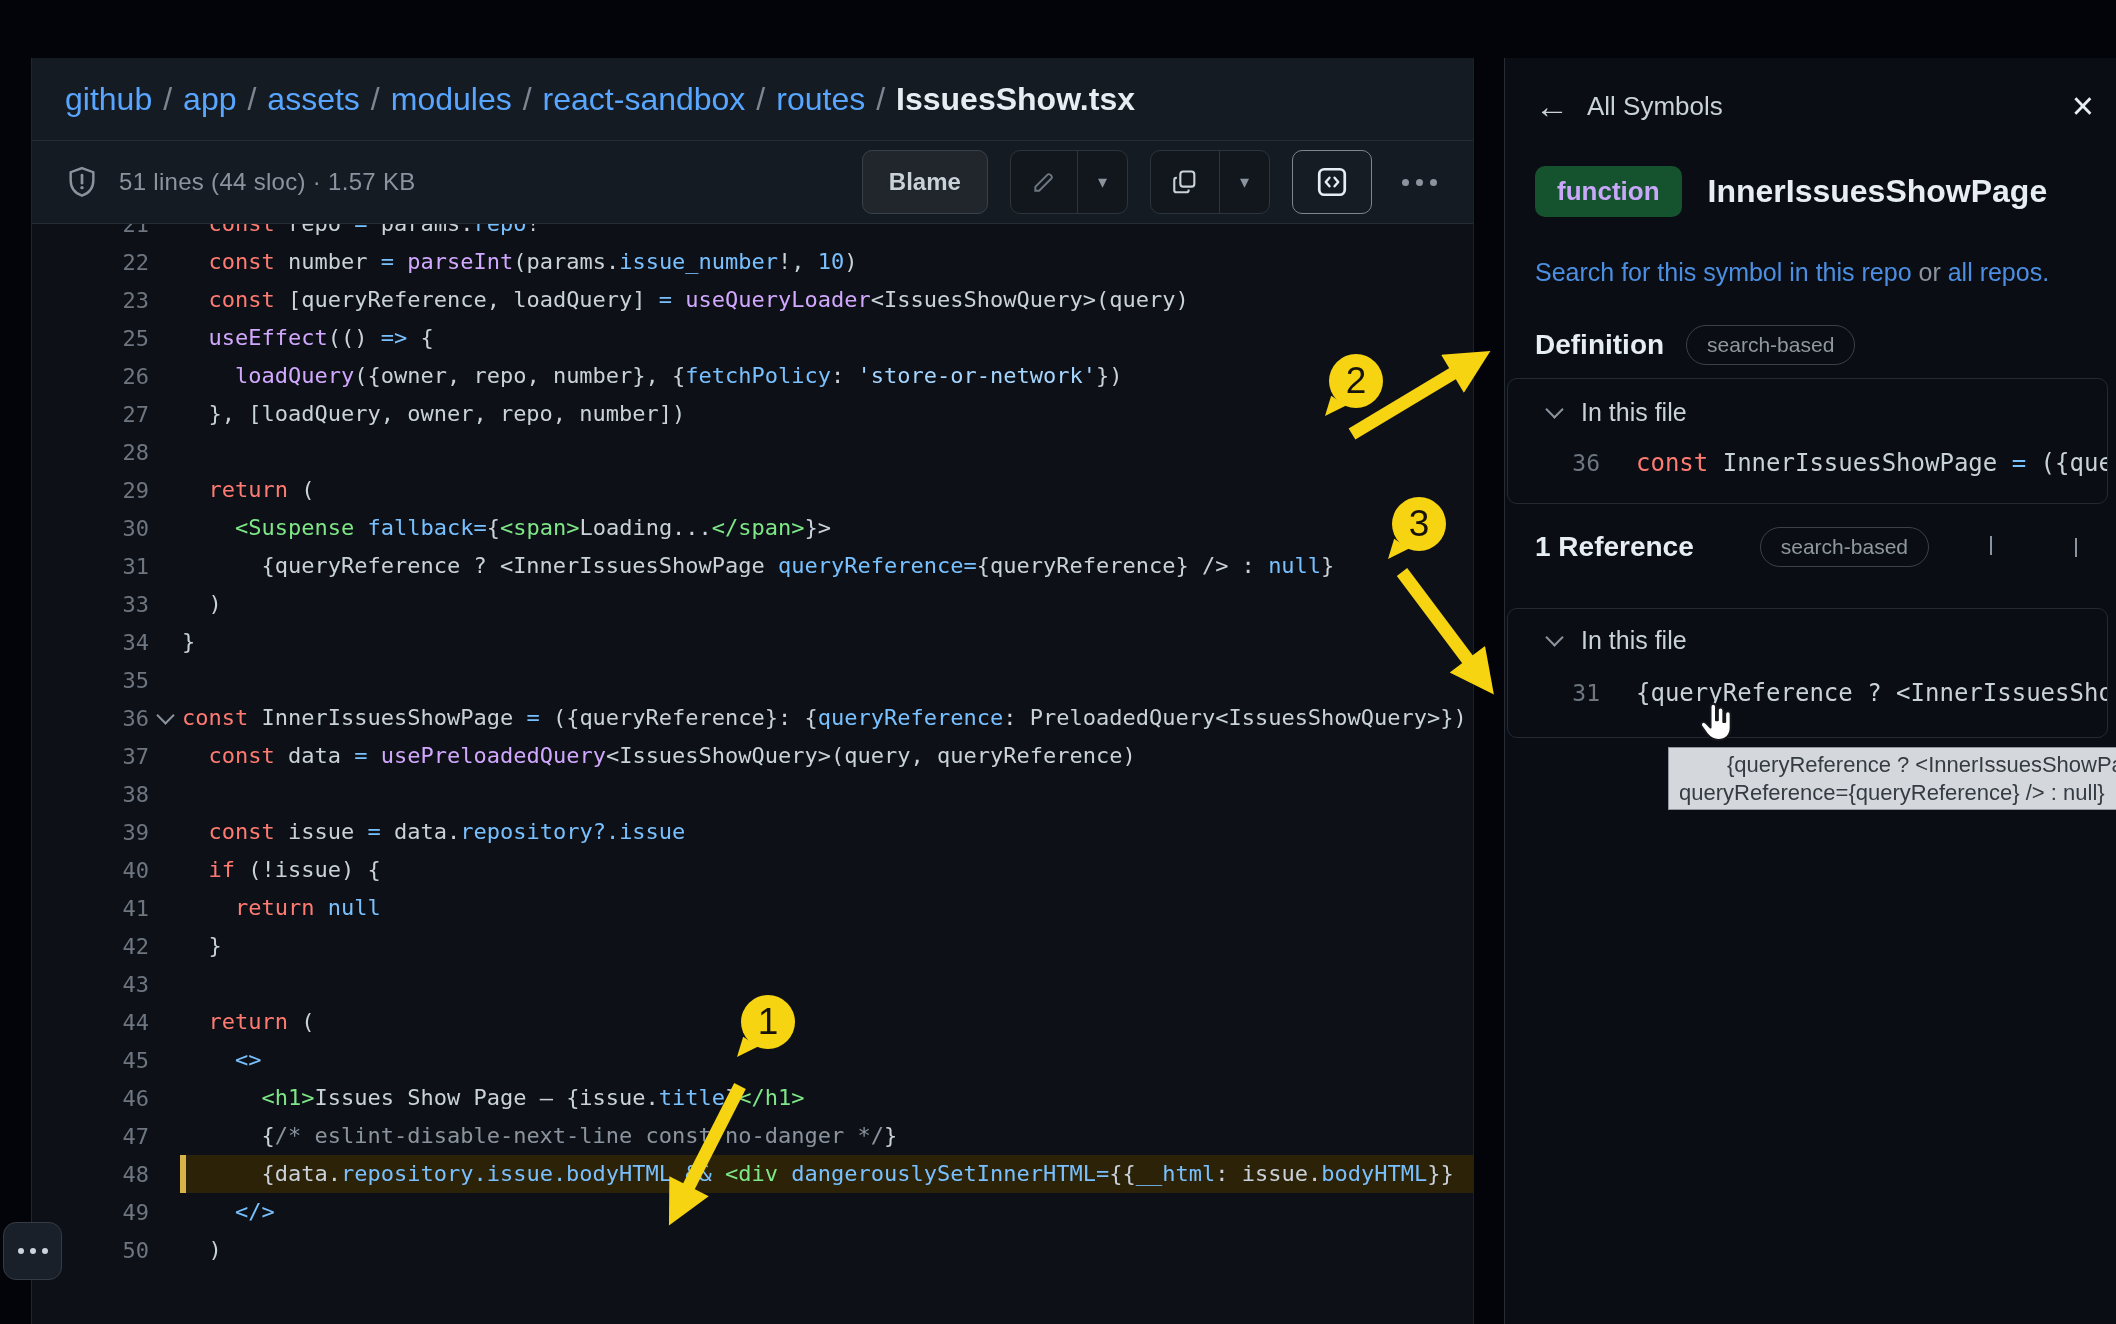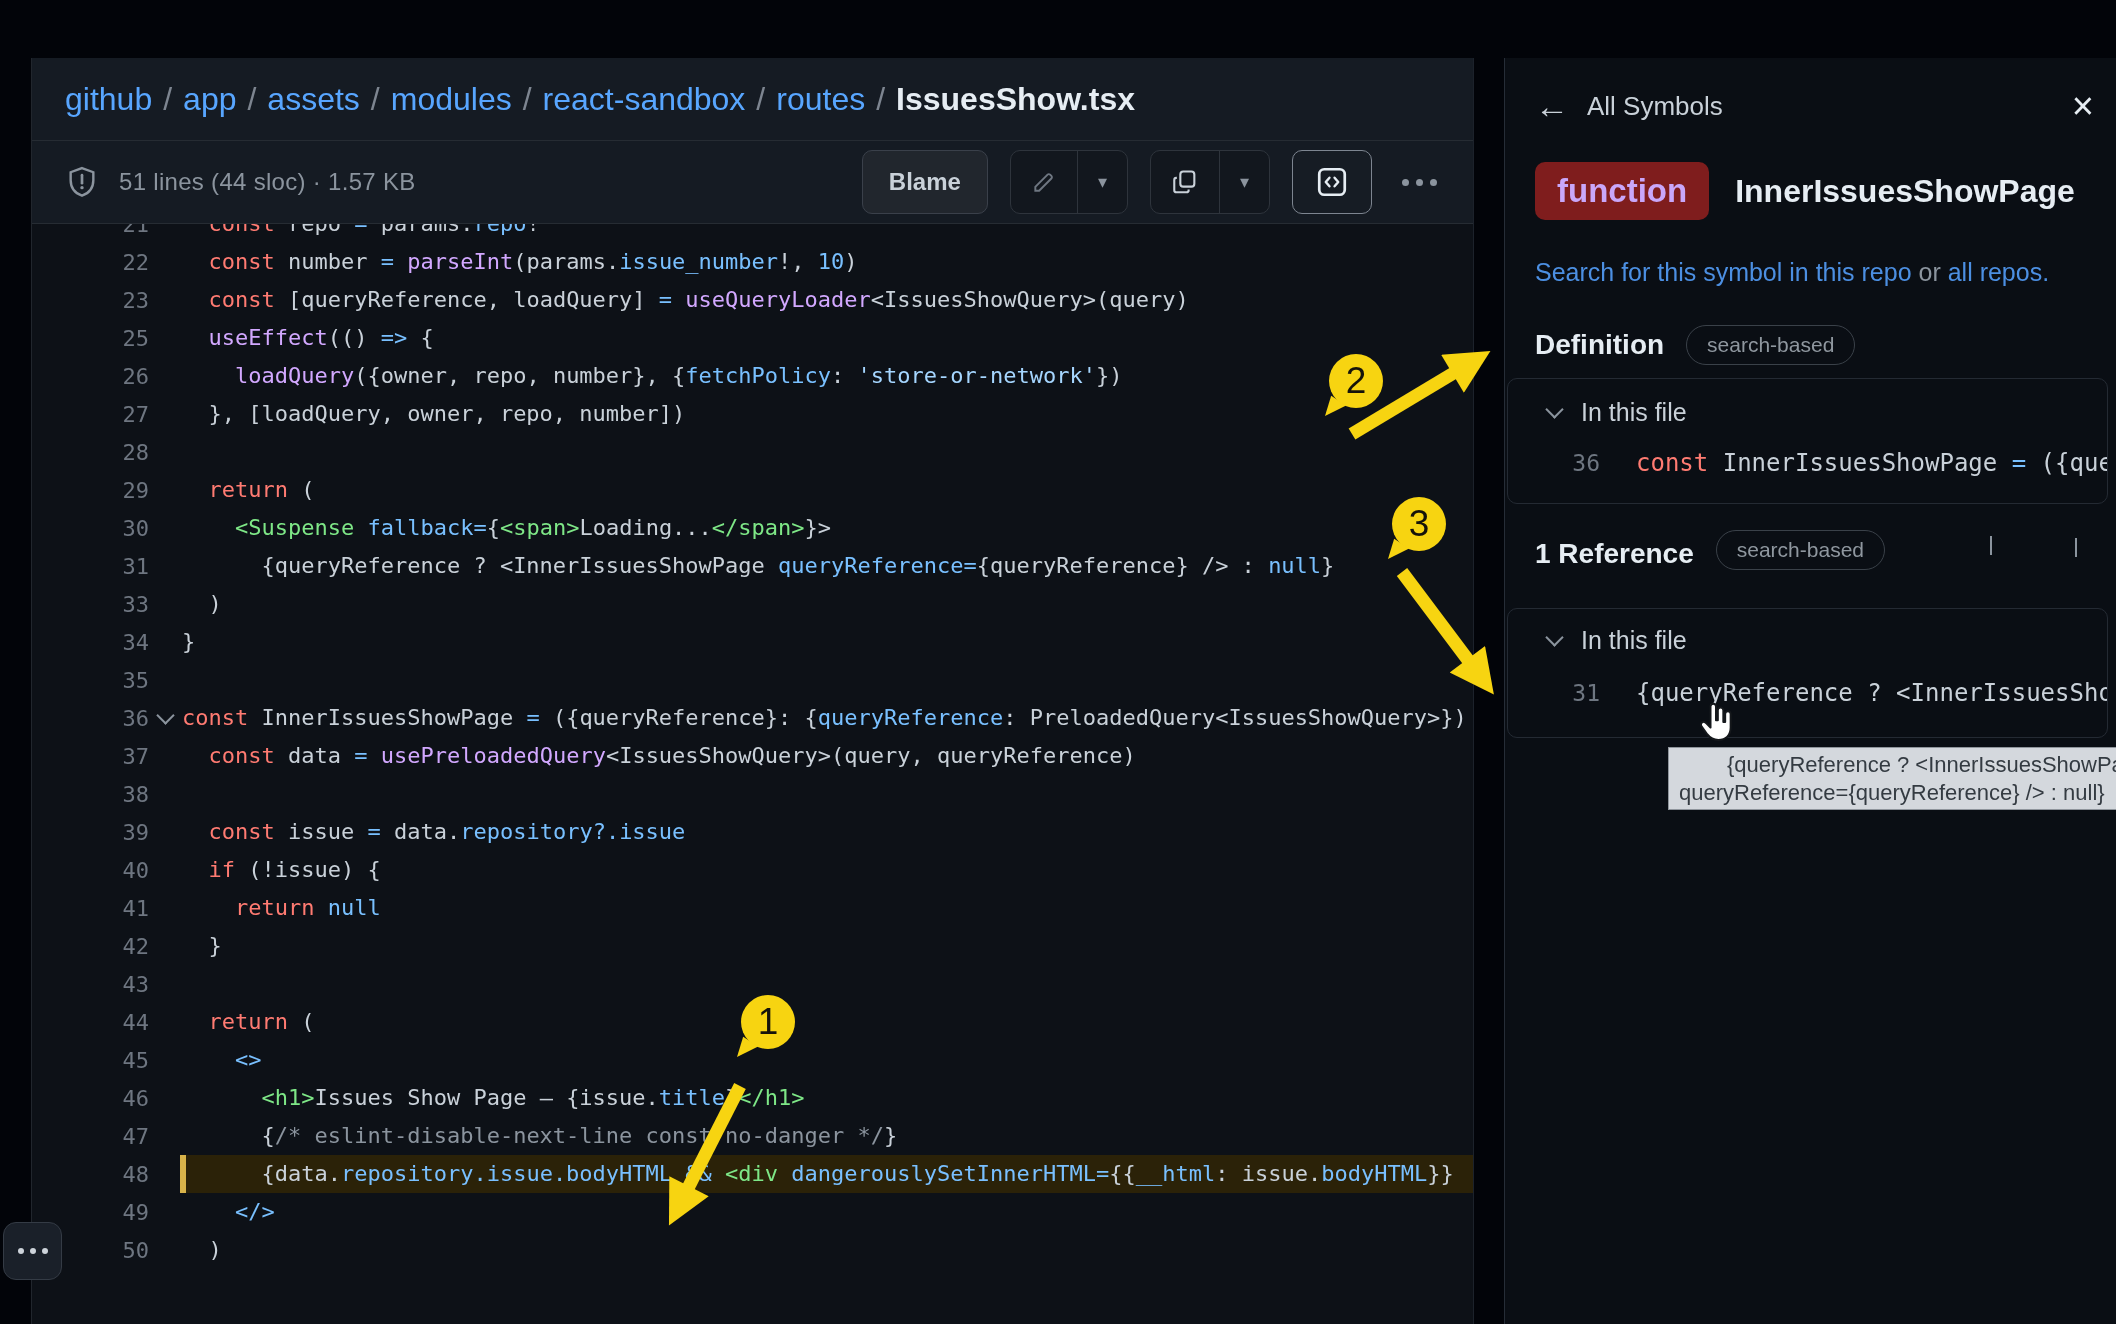--- a/index.html
+++ b/index.html
@@ -75,21 +75,21 @@
     position:absolute; left:1504px; top:58px; right:0; bottom:0;
     background:#0a0e14; border-left:1px solid #262d37;
   }
   .panel-header{position:absolute; left:30px; right:22px; top:20px; height:56px; display:flex; align-items:center;}
   .back-arrow{color:#c9d1d9; font-size:34px; margin-right:18px; cursor:pointer; line-height:1;}
   .panel-header-title{color:#c9d1d9; font-size:26px;}
   .close-x{margin-left:auto; color:#e6edf3; font-size:38px; cursor:pointer; line-height:1;}
 
   .title-row{position:absolute; left:30px; top:100px; height:66px; display:flex; align-items:center; gap:26px;}
   .fn-badge{
-    background:#7f1d1d; color:#c9a7fa; font-weight:700; font-size:33px;
+    background:#14532d; color:#c9a7fa; font-weight:700; font-size:26px;
     padding:10px 22px; border-radius:10px;
   }
   .symbol-title{color:#e6edf3; font-size:32px; font-weight:600;}
 
   .search-row{position:absolute; left:30px; top:196px; height:36px; font-size:25px; display:flex; align-items:center; white-space:pre;}
   .blue-link{color:#4c8fe2; cursor:pointer;}
   .gray-word{color:#8b949e;}
 
   .def-row{position:absolute; left:30px; top:264px; height:46px; display:flex; align-items:center;}
   .section-title{color:#e6edf3; font-size:28px; font-weight:700;}
@@ -102,21 +102,21 @@
     position:absolute; left:2px; right:8px;
     border:1px solid #242a33; border-radius:10px;
   }
   .box-def{top:320px; height:124px;}
   .box-ref{top:550px; height:128px;}
   .infile-row{position:absolute; left:40px; top:16px; height:34px; display:flex; align-items:center; gap:20px; color:#c9d1d9; font-size:25px; cursor:pointer;}
   .preview-row{position:absolute; left:0; right:0; top:64px; height:40px; display:flex; align-items:center; white-space:pre; cursor:pointer;}
   .preview-num{flex:0 0 92px; text-align:right; color:#6e7681; font-size:23px;}
   .preview-code{margin-left:36px; font-size:24px; overflow:hidden;}
 
-  .ref-row{position:absolute; left:30px; right:4px; top:466px; height:46px; display:flex; align-items:flex-end;}
+  .ref-row{position:absolute; left:30px; right:4px; top:466px; height:46px; display:flex; align-items:center;gap:44px;}
   .ref-nav{position:absolute; top:14px; cursor:pointer;}
   .chev-up{width:13px;height:13px;border-left:2.5px solid #8b949e;border-top:2.5px solid #8b949e;transform:rotate(45deg);}
   .chev-dn{width:13px;height:13px;border-right:2.5px solid #8b949e;border-bottom:2.5px solid #8b949e;transform:rotate(45deg);}
 
   
   .tooltip{
     position:absolute; left:1668px; top:747px; width:560px; height:58px;
     background:#d4d8dd; border:1px solid #8f959c; color:#343b42;
     font-size:22px; line-height:28px; padding:3px 0 0 0; z-index:8; white-space:nowrap;
   }

